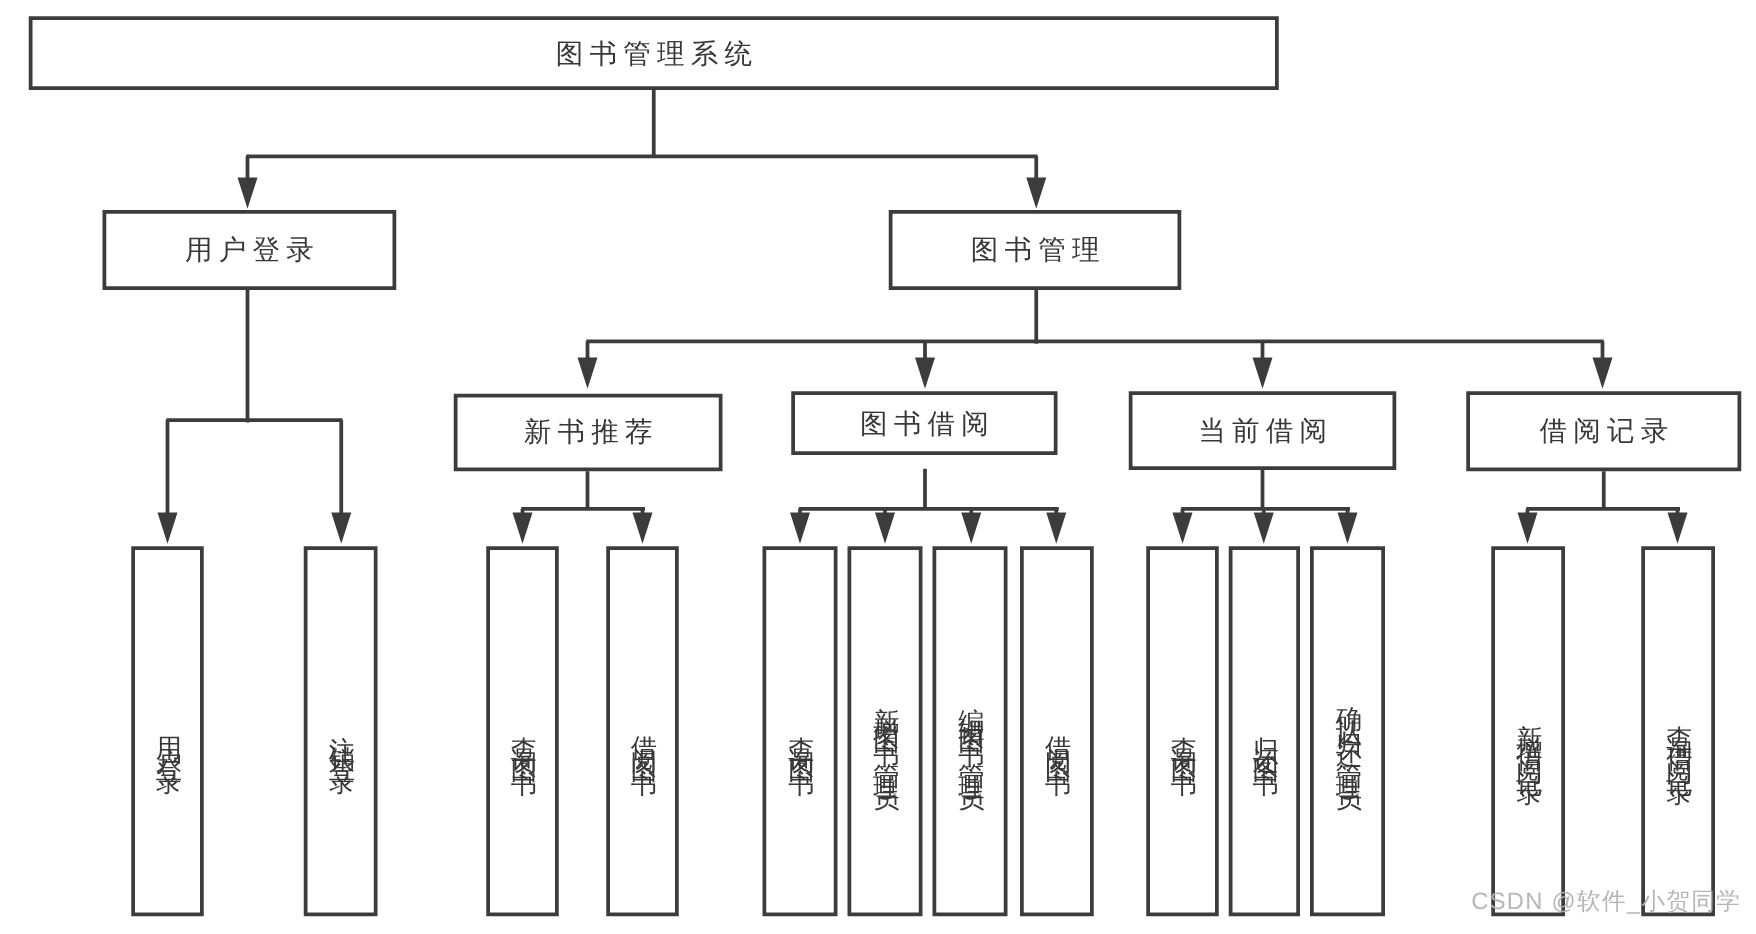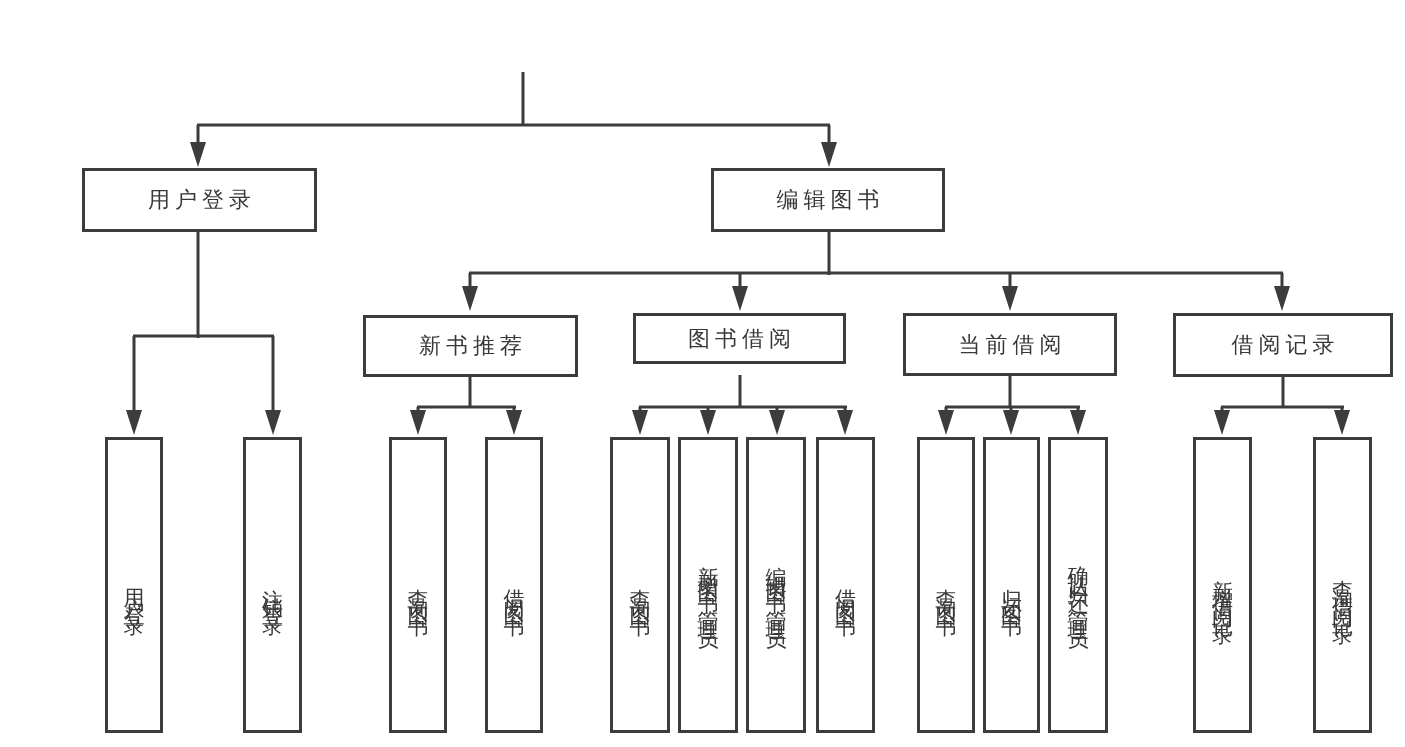--- a/index.html
+++ b/index.html
@@ -99,26 +99,29 @@
              M700 410 L716 410 L708 435 Z
              M769 410 L785 410 L777 435 Z
              M837 410 L853 410 L845 435 Z
              M938 410 L954 410 L946 435 Z
              M1003 410 L1019 410 L1011 435 Z
              M1070 410 L1086 410 L1078 435 Z
              M1214 410 L1230 410 L1222 435 Z
              M1334 410 L1350 410 L1342 435 Z" fill="#3c3c3c" stroke="none"></path>
   </svg>
 
+  <div class="node h" style="left:23px;top:13px;width:1000px;height:59px">
+    <span>图书管理系统</span>
+  </div>
 
   <div class="node h" style="left:82px;top:168px;width:235px;height:64px">
     <span>用户登录</span>
   </div>
   <div class="node h" style="left:711px;top:168px;width:234px;height:64px">
-    <span>编辑图书</span>
+    <span>图书管理</span>
   </div>
 
   <div class="node h" style="left:363px;top:315px;width:215px;height:62px">
     <span>新书推荐</span>
   </div>
   <div class="node h" style="left:633px;top:313px;width:213px;height:51px">
     <span>图书借阅</span>
   </div>
   <div class="node h" style="left:903px;top:313px;width:214px;height:63px">
     <span>当前借阅</span>
@@ -164,14 +167,15 @@
     <span>确认归还（管理员）</span>
   </div>
 
   <div class="node v" style="left:1193px;top:437px;width:59px;height:296px">
     <span>新增借阅记录</span>
   </div>
   <div class="node v" style="left:1313px;top:437px;width:59px;height:296px">
     <span>查询借阅记录</span>
   </div>
 
+  <div class="watermark">CSDN @软件_小贺同学</div>
 
 </div>
 
 </body></html>

